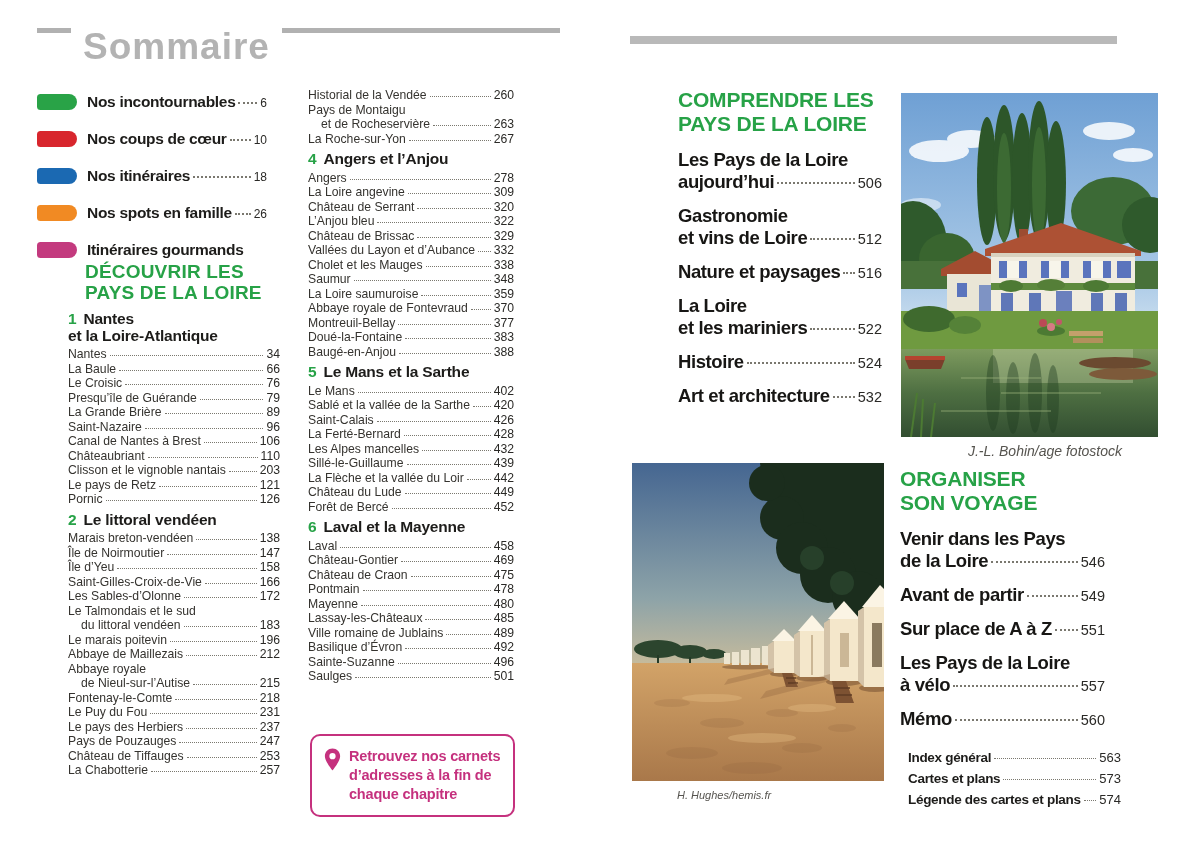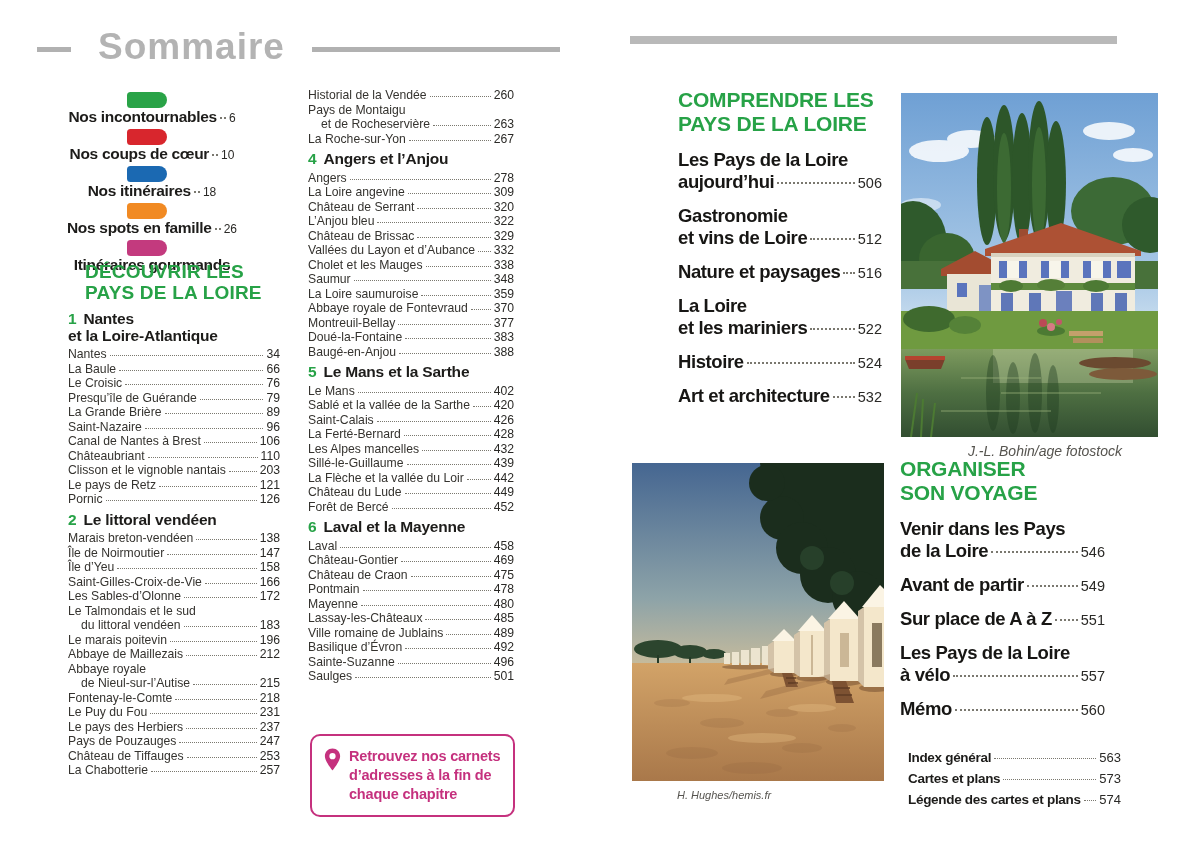--- a/index.html
+++ b/index.html
@@ -9,28 +9,28 @@
     --ink:#232220;
   }
   html,body{margin:0;padding:0;background:#e8e8e8;}
   .canvas{
     position:relative;width:1191px;height:842px;background:#ffffff;
     font-family:"Liberation Sans","DejaVu Sans",sans-serif;color:var(--ink);
     overflow:hidden;margin:0 auto;
   }
 
   
-  .som-header{position:absolute;left:37px;top:28px;width:523px;display:flex;align-items:center;gap:27px;}
+  .som-header{position:absolute;left:37px;top:28px;width:523px;display:flex;gap:12px;}
   .som-line-short{width:34px;height:5px;background:#b1b1b1;flex:none;}
   .som-title{font-size:37px;font-weight:bold;color:var(--gray);letter-spacing:1px;line-height:1;padding-bottom:6px;}
   .som-line-long{flex:1;height:5px;background:#b1b1b1;}
 
   
   .legend{position:absolute;left:37px;top:92px;width:230px;}
-  .legend-item{display:flex;align-items:center;margin-bottom:17px;height:20px;flex-direction:column;}
+  .legend-item{display:flex;align-items:center;margin-bottom:17px;height:20px;}
   .chip{width:40px;height:16px;border-radius:4px 9px 9px 4px;flex:none;margin-right:10px;}
   .lg-row{flex:1;display:flex;align-items:baseline;min-width:0;}
   .lg-lbl{font-weight:bold;font-size:15.5px;color:#1d1c1a;letter-spacing:-0.3px;white-space:nowrap;}
   .legend .pg{font-size:12px;}
 
   
   .row{display:flex;align-items:baseline;}
   .leader{flex:1;border-bottom:2px dotted #7a786f;margin:0 3px;min-width:6px;position:relative;top:-3px;}
   .pg{flex:none;color:#2a2926;}
   .pre:empty{display:none;}
@@ -56,21 +56,21 @@
   .note-box{position:absolute;left:310px;top:734px;width:205px;box-sizing:border-box;
     border:2px solid var(--pink);border-radius:10px;padding:11px 8px 11px 12px;
     display:flex;gap:8px;background:#fff;}
   .pin-icon{flex:none;width:17px;height:23px;margin-top:1px;}
   .note-text{font-weight:bold;font-size:14.5px;line-height:19px;color:var(--pink);letter-spacing:-0.2px;}
 
   
   .top-bar{position:absolute;left:630px;top:36px;width:487px;height:8px;background:#b9b9b9;}
   .rp-block{position:absolute;}
   .comprendre{left:678px;top:88px;width:204px;}
-  .organiser{left:900px;top:457px;width:205px;}
+  .organiser{left:900px;top:467px;width:205px;}
   .rp-heading{font-size:21px;font-weight:800;color:var(--green);line-height:24px;margin-bottom:13px;letter-spacing:-0.2px;}
   .big-entry{margin-bottom:11px;}
   .big-entry .pre,.big-entry .lbl{font-size:18.5px;font-weight:bold;color:#171614;letter-spacing:-0.4px;white-space:nowrap;}
   .big-entry .row{line-height:22px;}
   .big-entry .pre{line-height:22px;}
   .big-entry .pg{font-size:14.5px;}
   .big-entry .leader{top:-4px;}
 
   .back-matter{position:absolute;left:900px;top:747px;width:221px;}
   .bm-entry .row{line-height:21px;}

